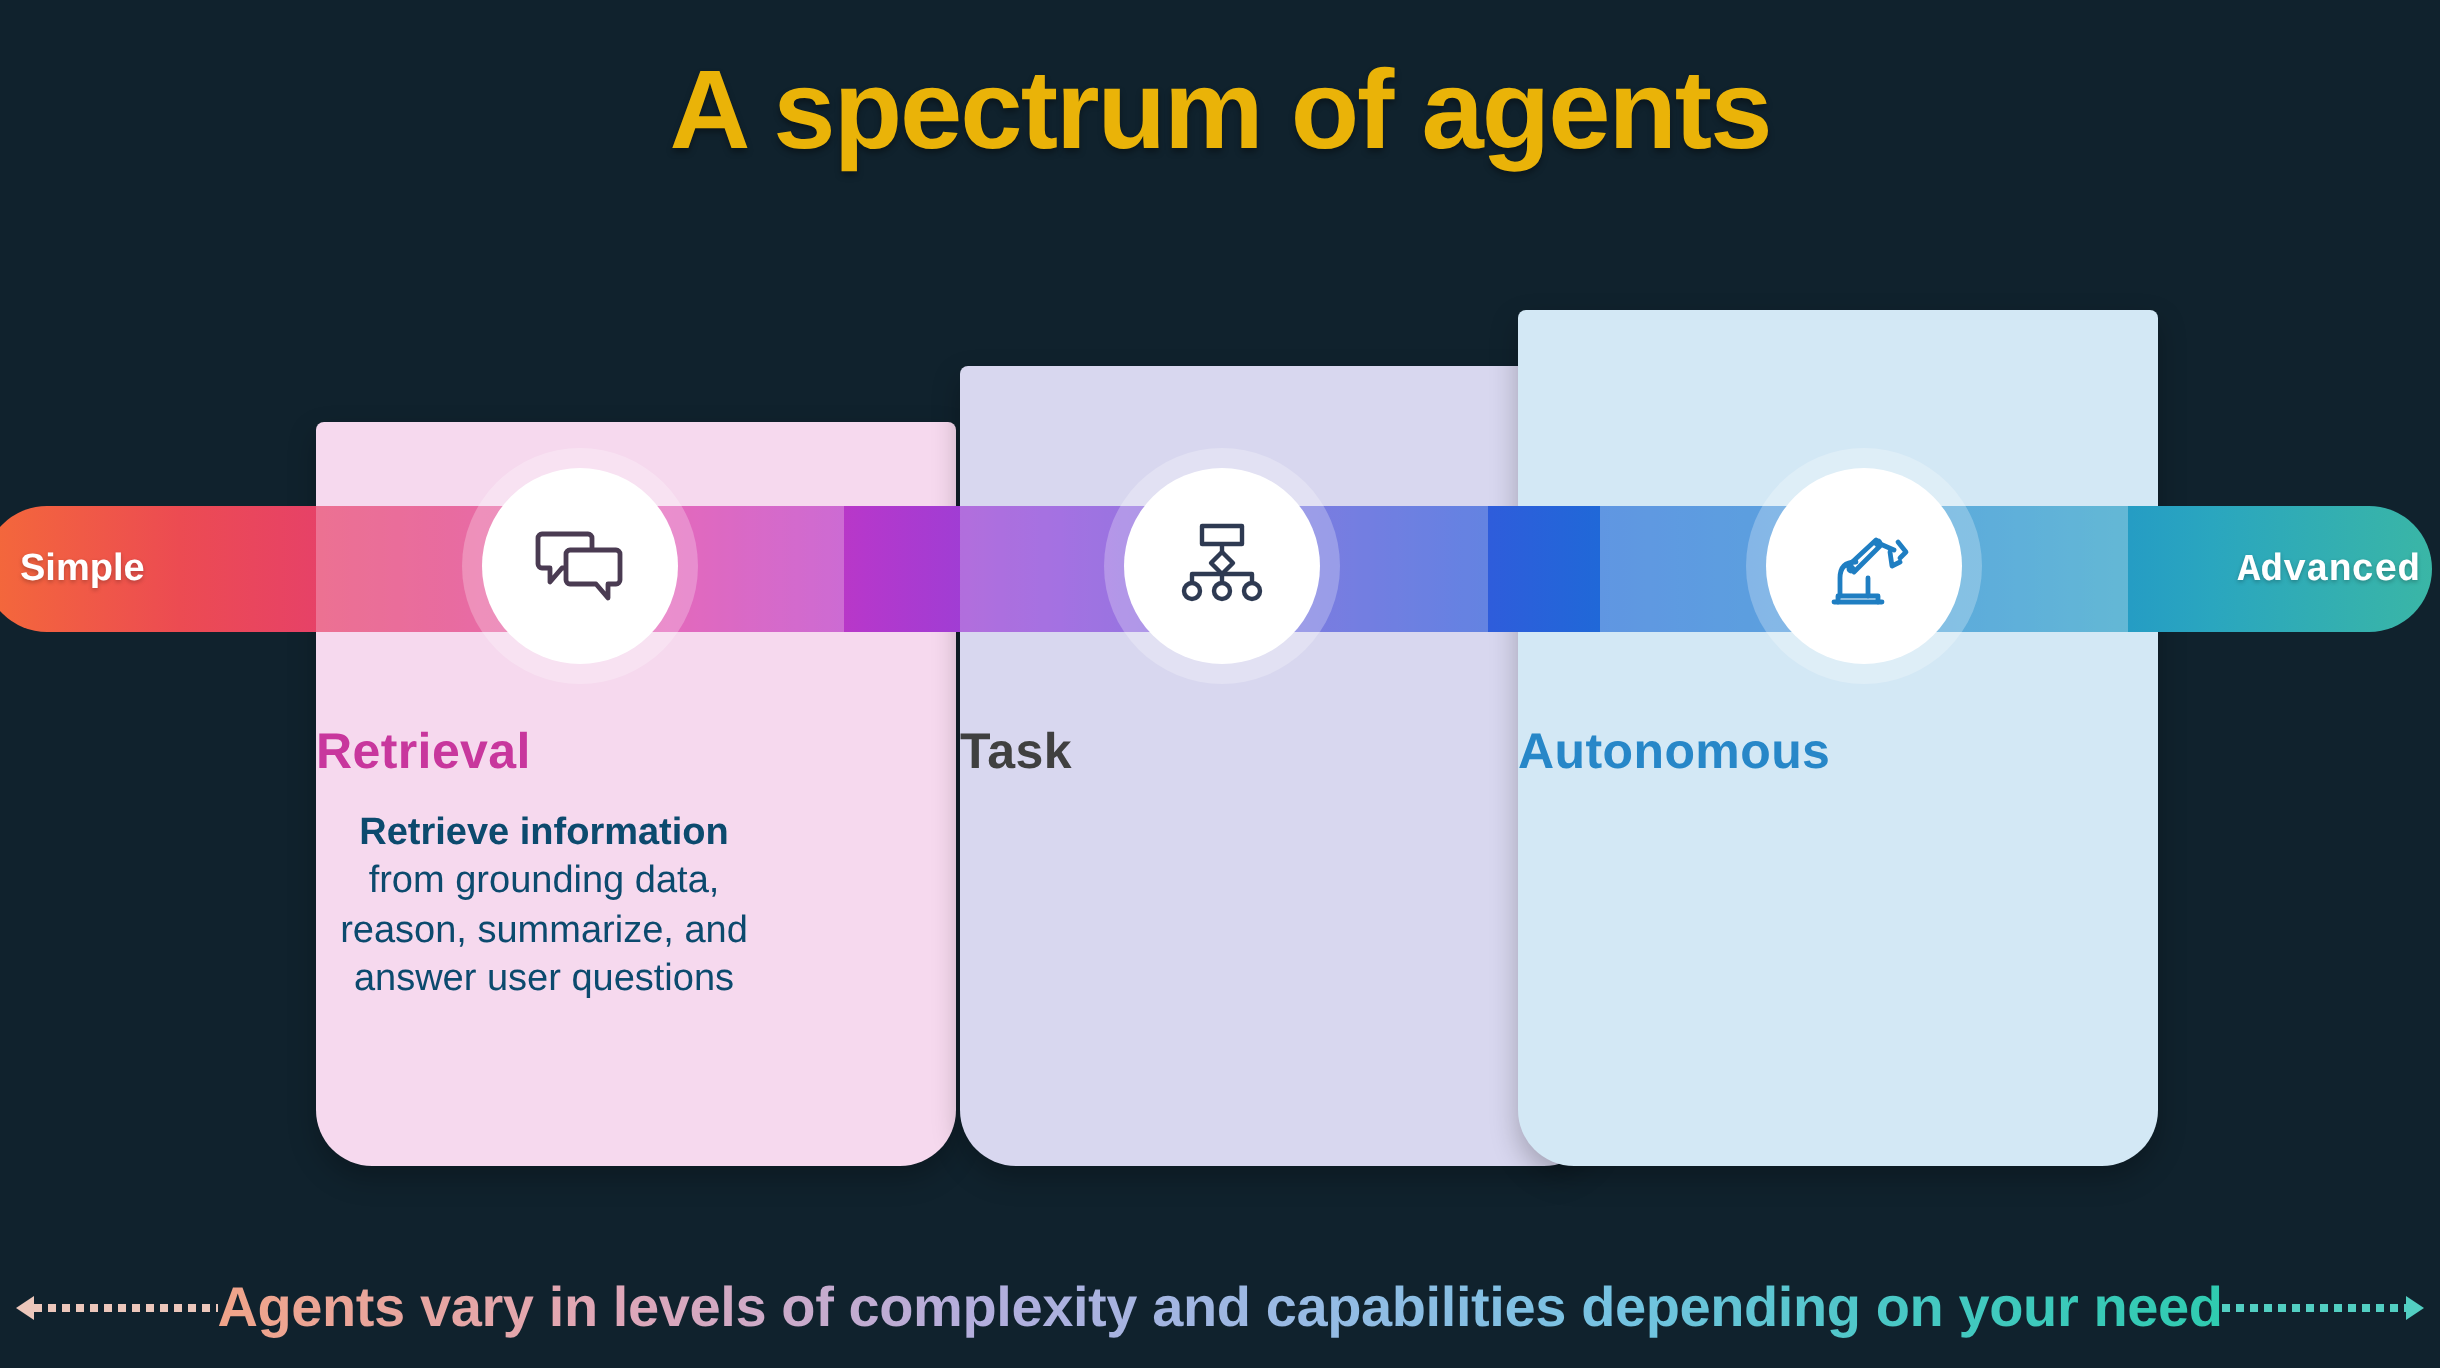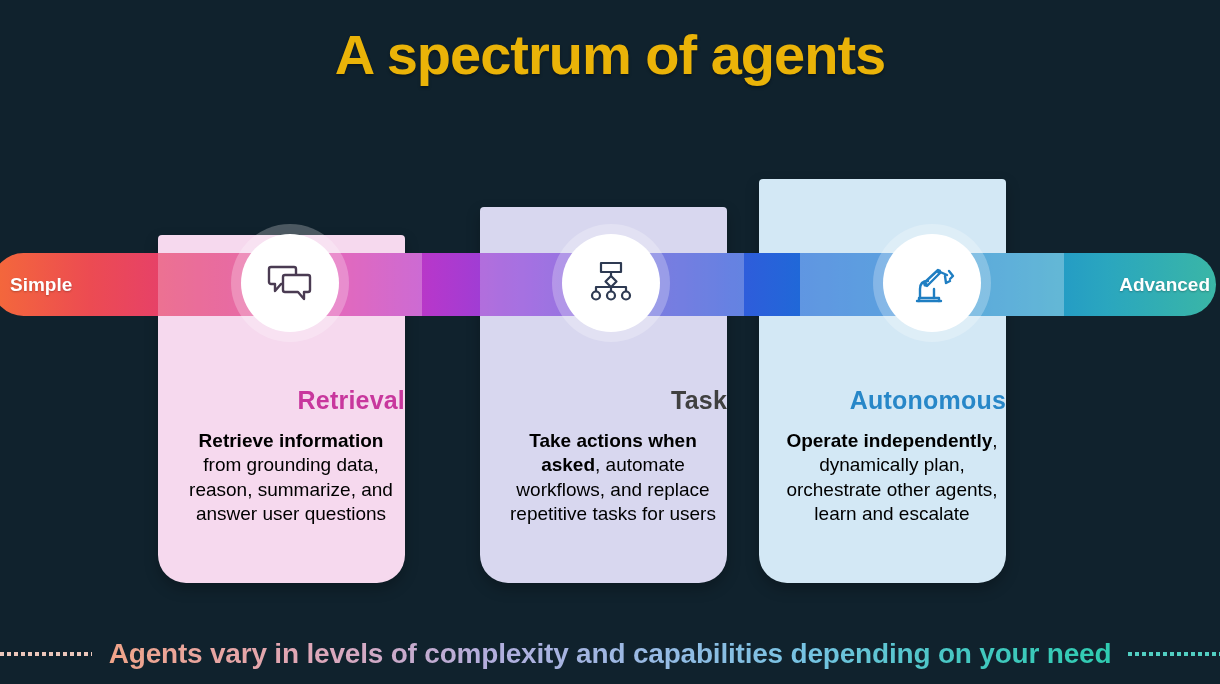--- a/index.html
+++ b/index.html
@@ -10,31 +10,30 @@
   }
   
   .title{
     position:absolute;top:22px;left:0;width:100%;
     text-align:center;color:#eab308;font-size:56px;font-weight:700;
     letter-spacing:-1px;
     text-shadow:0 2px 3px rgba(0,0,0,.35);
   }
   
   .card{
-    position:absolute;width:247px;bottom:101px;
+    position:absolute;width:320px;bottom:101px;
     border-radius:4px 4px 28px 28px;
-    display:flex;flex-direction:column;align-items:flex-end;
+    display:flex;flex-direction:column;align-items:flex-start;
     z-index:1;
     box-shadow:0 6px 14px rgba(0,0,0,.25);
-    margin-top:24px;
   }
   .card .card-title{font-size:25px;font-weight:700;letter-spacing:.2px;}
   .card .card-body{
     margin-top:14px;width:228px;text-align:center;
-    color:#000000;font-size:19px;line-height:1.28;font-weight:400;
+    color:#0c4a6e;font-size:19px;line-height:1.28;font-weight:400;
   }
   .card .card-body b{font-weight:700;}
   .card-retrieval{left:158px;top:211px;background:#f6d9ee;}
   .card-retrieval .card-title{margin-top:151px;color:#c8379d;}
   .card-task{left:480px;top:183px;background:#d8d7ef;}
   .card-task .card-title{margin-top:179px;color:#404040;}
   .card-autonomous{left:759px;top:155px;background:#d3e8f5;}
   .card-autonomous .card-title{margin-top:207px;color:#2787c8;}
   
   .bar{
@@ -48,36 +47,36 @@
   .bar-tint{position:absolute;top:253px;height:63px;z-index:3;}
   .tint-1{left:158px;width:264px;background:rgba(248,214,236,.32);}
   .tint-2{left:480px;width:264px;background:rgba(216,215,239,.32);}
   .tint-3{left:800px;width:264px;background:rgba(211,232,245,.36);}
   .bar-label{
     position:absolute;z-index:4;top:274px;
     color:#ffffff;font-size:19px;font-weight:700;
     text-shadow:0 1px 2px rgba(0,0,0,.25);
   }
   .bar-label.simple{left:10px;text-align:center;}
-  .bar-label.advanced{right:10px;}
+  .bar-label.advanced{right:10px;font-family:Liberation Mono, monospace;}
   
   .icon-circle{
     position:absolute;top:234px;width:98px;height:98px;border-radius:50%;
     background:#ffffff;z-index:5;
     box-shadow:0 0 0 10px rgba(255,255,255,.25);
     display:flex;align-items:center;justify-content:center;
   }
   .circle-1{left:241px;}
   .circle-2{left:562px;}
   .circle-3{left:883px;}
   .icon-circle svg{display:block;}
   
   .footer{
     position:absolute;left:0;top:632px;width:100%;height:44px;
-    display:flex;align-items:center;justify-content:space-between;
+    display:flex;align-items:center;justify-content:center;
     z-index:4;
   }
   .caption{
     font-size:28px;font-weight:700;letter-spacing:-0.2px;
     background:linear-gradient(90deg,
       #f0a489 0%, #dfa7b8 20%, #b3aedd 38%, #96bbe4 55%,
       #75c3e2 70%, #45c8c2 85%, #2fcbb0 100%);
     -webkit-background-clip:text;background-clip:text;
     color:transparent;
   }
@@ -104,26 +103,24 @@
 
 <div class="title">A spectrum of agents</div>
 
 <div class="card card-retrieval">
   <div class="card-title">Retrieval</div>
   <div class="card-body"><b>Retrieve information</b><span> from grounding data, reason, summarize, and answer user questions</span></div>
 </div>
 
 <div class="card card-task">
   <div class="card-title">Task</div>
-  <div class="card-body"><b>Take actions when asked</b><span>, automate workflows, and replace repetitive tasks for users</span></div>
 </div>
 
 <div class="card card-autonomous">
   <div class="card-title">Autonomous</div>
-  <div class="card-body"><b>Operate independently</b><span>, dynamically plan, orchestrate other agents, learn and escalate</span></div>
 </div>
 
 <div class="bar"></div>
 <div class="bar-tint tint-1"></div>
 <div class="bar-tint tint-2"></div>
 <div class="bar-tint tint-3"></div>
 <div class="bar-label simple">Simple</div>
 <div class="bar-label advanced">Advanced</div>
 
 <div class="icon-circle circle-1">

